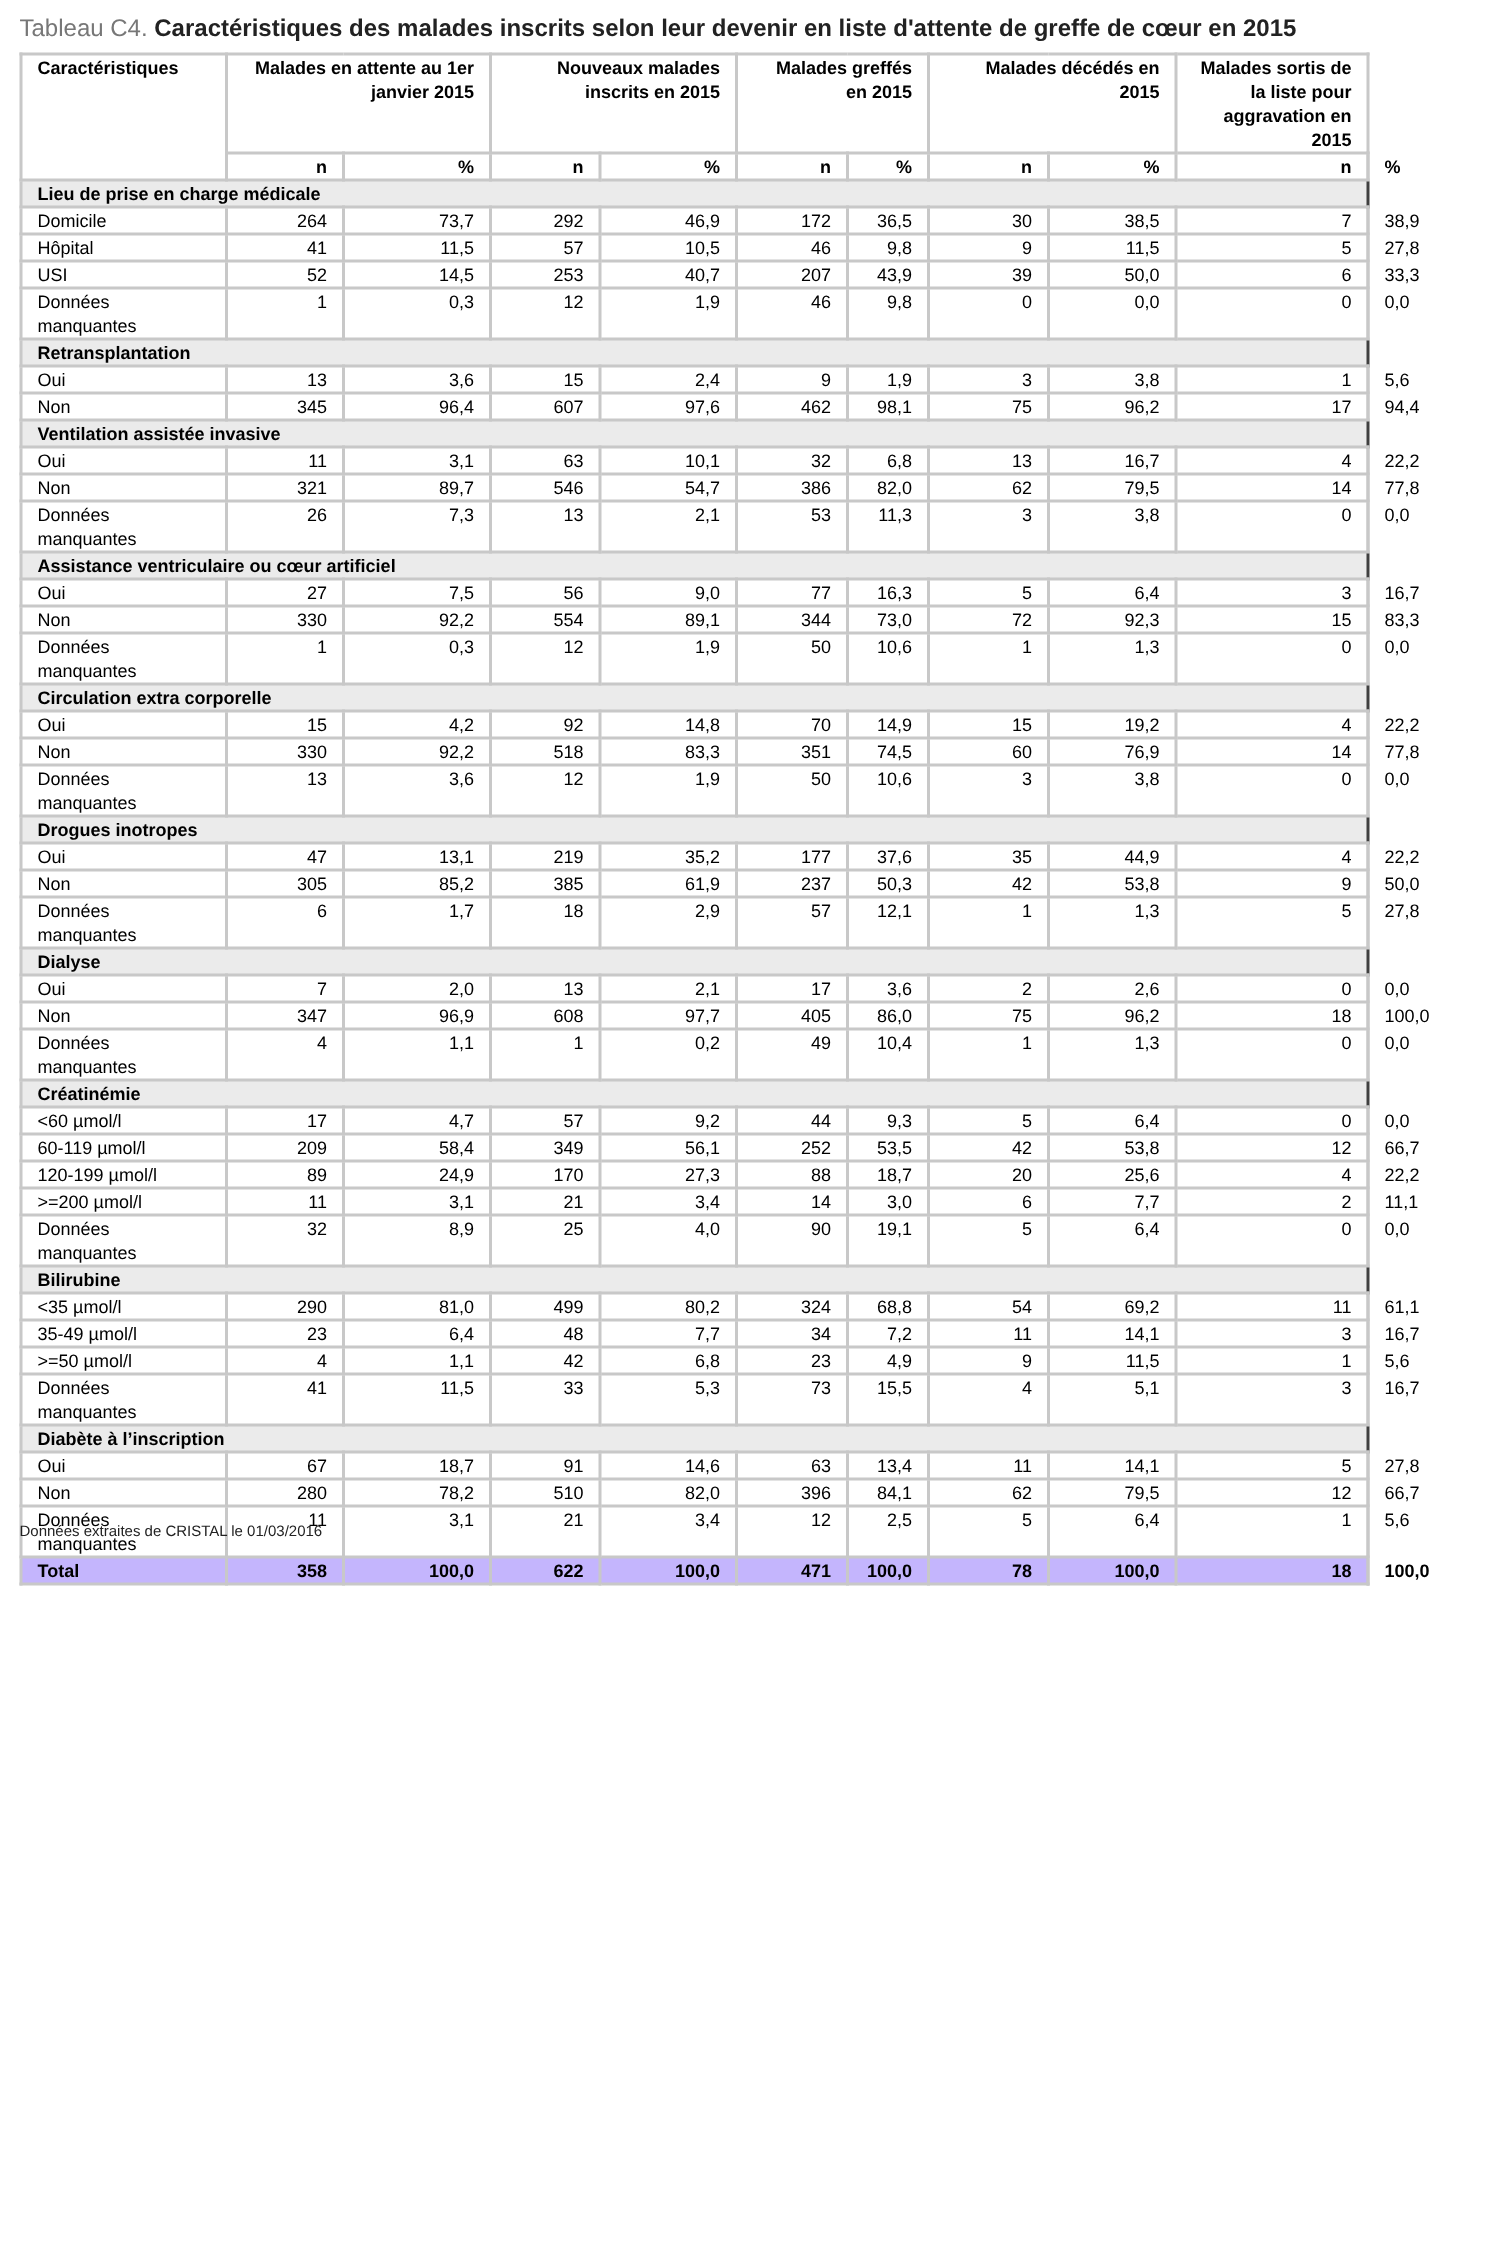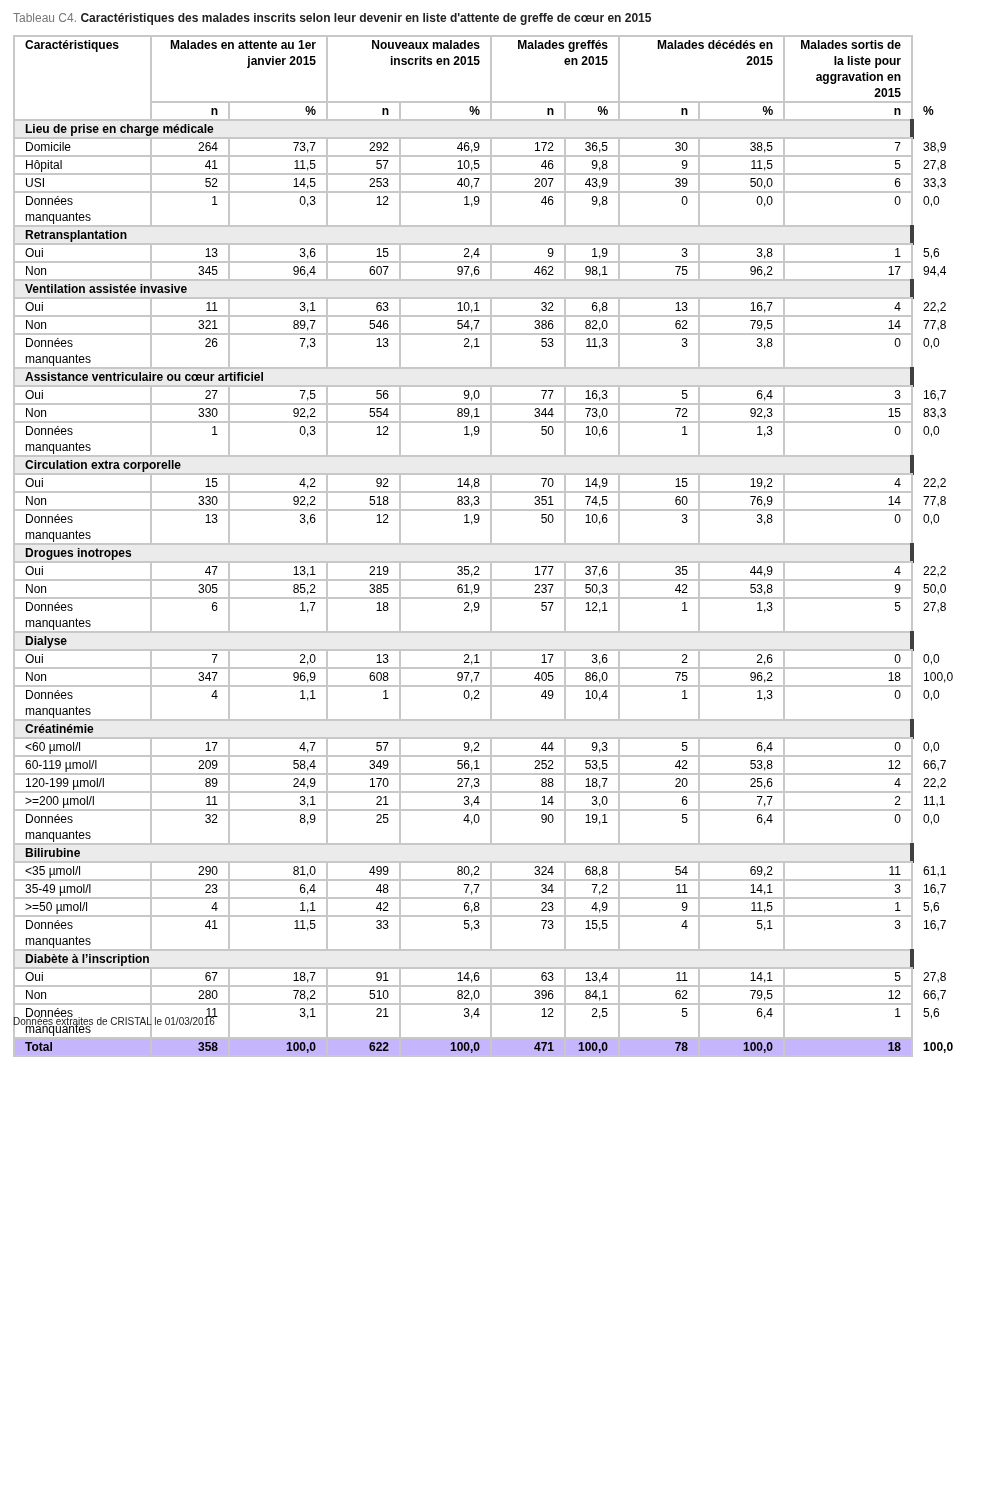--- a/index.html
+++ b/index.html
@@ -1,26 +1,26 @@
 <!DOCTYPE html>
 <html><head>
   <meta charset="utf-8">
   <style>
     html, body { margin: 0; padding: 0; background: #ffffff; }
     body { width: 1000px; height: 1500px; position: relative; font-family: "Liberation Sans", sans-serif; color: #000; }
-    .title { position: absolute; left: 13px; top: 11px; font-size: 12px; font-weight: bold; color: #222; white-space: nowrap; }
+    .title { position: absolute; left: 13px; top: 11px; font-size: 16px; font-weight: bold; color: #222; white-space: nowrap; }
     .title .prefix { color: #777; font-weight: normal; }
     table.data { position: absolute; left: 13px; top: 35px; width: 778px; border-collapse: collapse; border: 2px solid #c8c8c8; font-size: 12px; table-layout: fixed; }
     table.data td, table.data th { border: 2px solid #c8c8c8; padding: 0 10px; line-height: 16px; vertical-align: top; }
     table.data th { font-weight: bold; text-align: right; background: #fff; }
     table.data th.first { text-align: left; }
     .hdr1 th { padding-top: 2px; padding-bottom: 0; height: 32px; }
     .hdr2 th { height: 16px; }
     tr.section td { background: #ebebeb; font-weight: bold; border-left-color: #ebebeb; border-right-color: #ebebeb; height: 16px; }
-    tr.section td { border-left: 2px solid #c8c8c8; border-right: 4px solid #404040; }
+    tr.section td { border-left: 2px solid #c8c8c8; border-right: 2px solid #404040; }
     td.num { text-align: right; }
     td.lab { text-align: left; }
     tr.row td { height: 16px; }
     tr.row.tall td { height: 32px; }
     tr.total td { background: #c4b5fd; font-weight: bold; }
     .footnote { position: absolute; left: 13px; top: 1016px; font-size: 10px; color: #222; white-space: nowrap; }
   </style>
 </head>
 <body>
 

